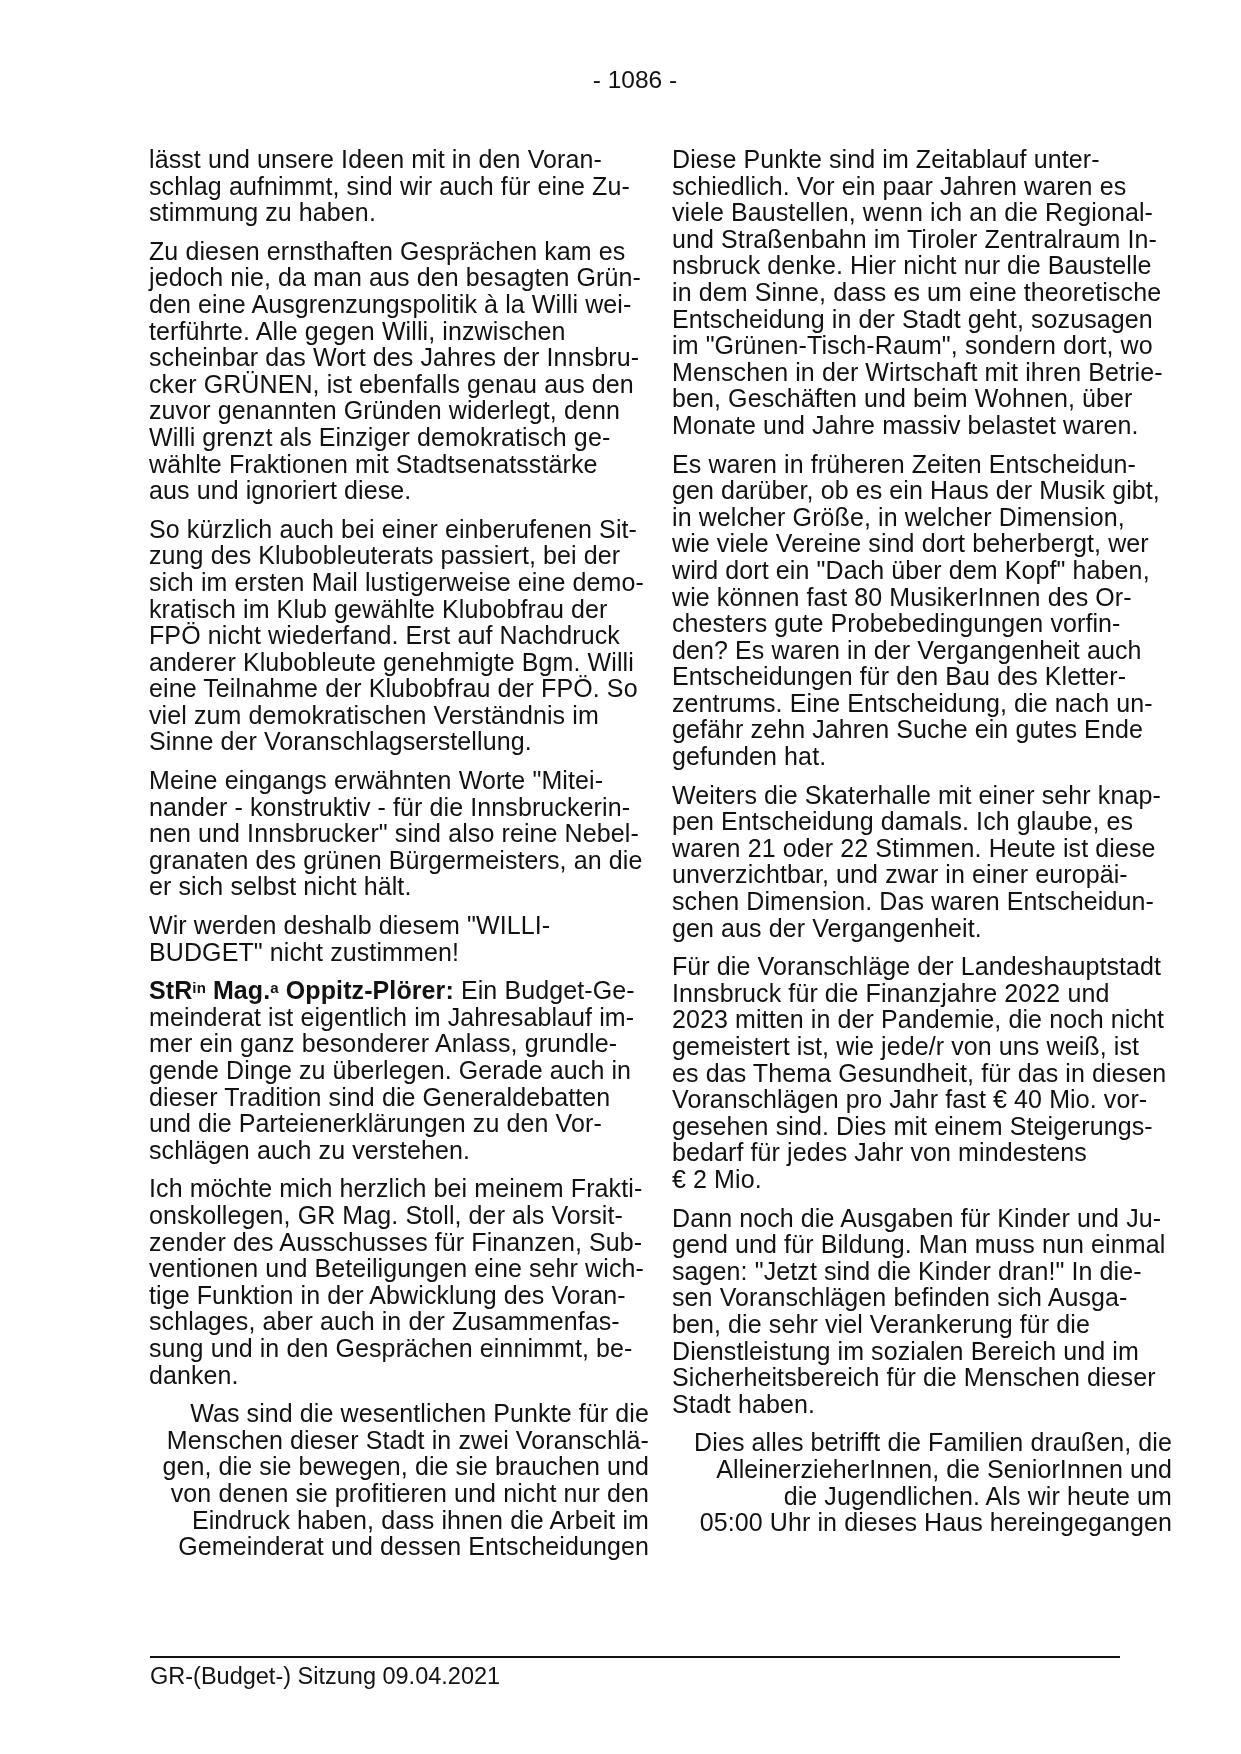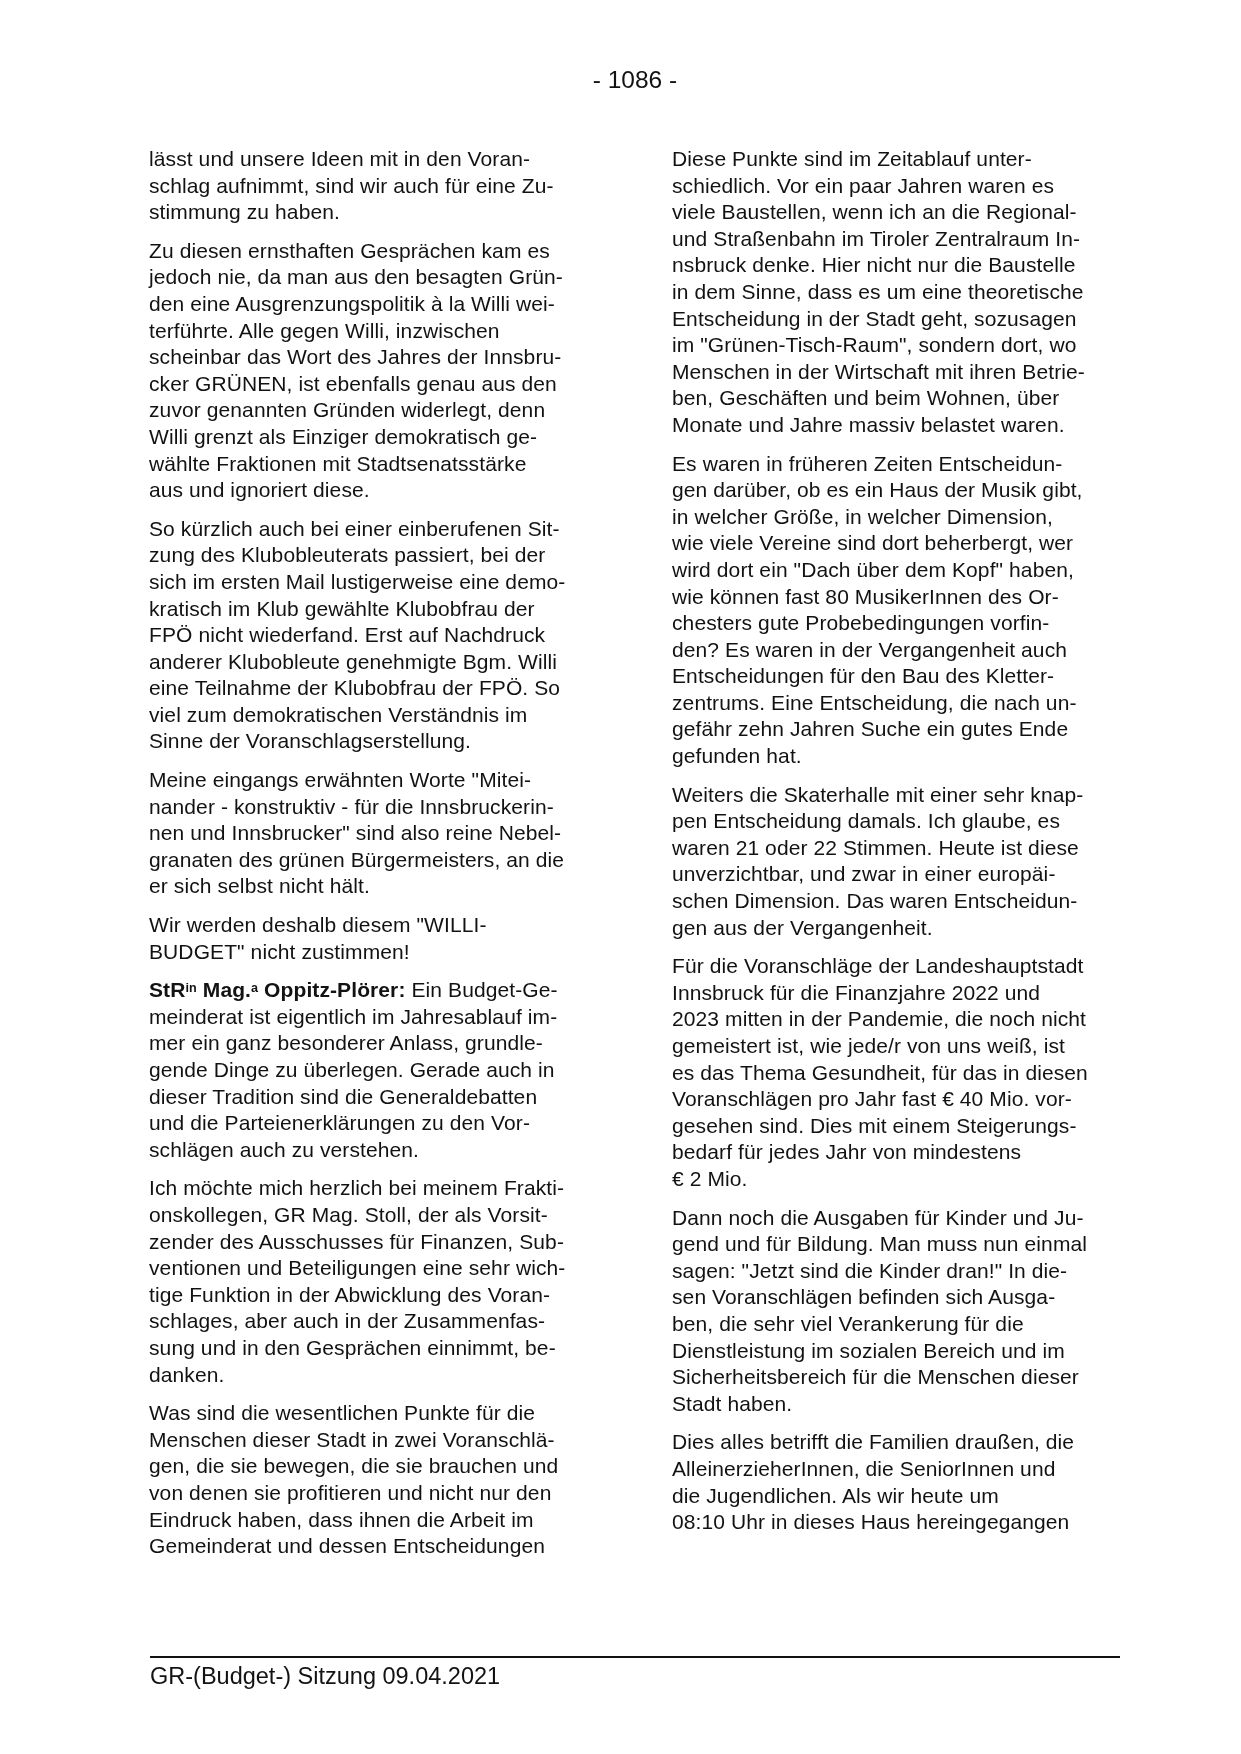--- a/index.html
+++ b/index.html
@@ -29,26 +29,26 @@
   }
   .column {
     position: absolute;
     top: 146px;
     width: 500px;
   }
   .column-left  { left: 149px; }
   .column-right { left: 672px; }
   .para {
     margin: 0 0 12px 0;
-    font-size: 21px;
+    font-size: 25px;
     line-height: 26.6px;
     white-space: pre-line;
     letter-spacing: 0.1px;
   }
-  .para:last-child { margin-bottom: 0; }
+  .para:last-child { margin-bottom: 0; text-align: right; }
   .bold { font-weight: bold; }
   sup.sp {
     font-size: 0.6em;
     vertical-align: 0.38em;
     line-height: 0;
     font-weight: bold;
   }
   .footer-rule {
     position: absolute;
     top: 1656px;
@@ -171,19 +171,19 @@
 gend und für Bildung. Man muss nun einmal
 sagen: "Jetzt sind die Kinder dran!" In die-
 sen Voranschlägen befinden sich Ausga-
 ben, die sehr viel Verankerung für die
 Dienstleistung im sozialen Bereich und im
 Sicherheitsbereich für die Menschen dieser
 Stadt haben.</p>
     <p class="para">Dies alles betrifft die Familien draußen, die
 AlleinerzieherInnen, die SeniorInnen und
 die Jugendlichen. Als wir heute um
-08:10 Uhr in dieses Haus hereingegangen</p>
+05:00 Uhr in dieses Haus hereingegangen</p>
   </div>
 
   <div class="footer-rule"></div>
   <div class="footer-text">GR-(Budget-) Sitzung 09.04.2021</div>
 
 </div>
 
 </body></html>

